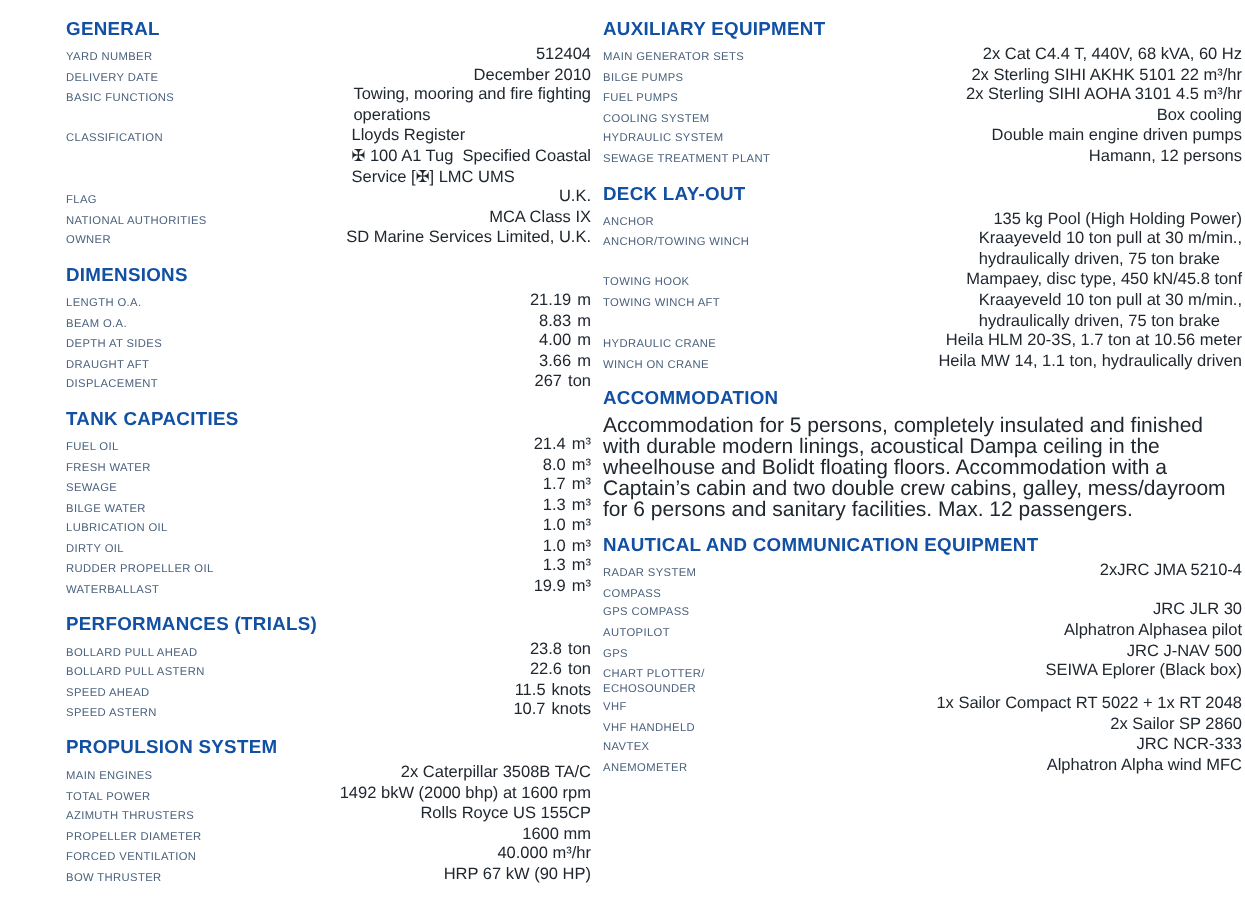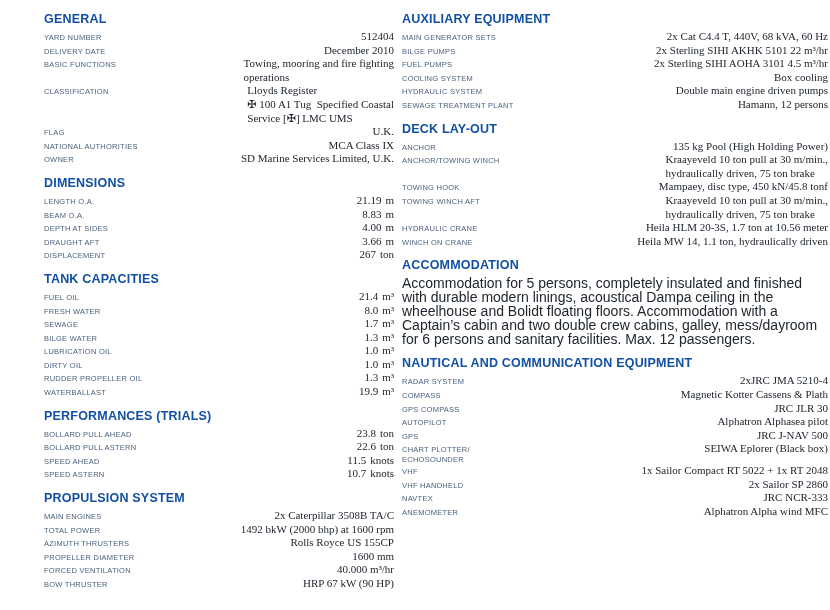--- a/index.html
+++ b/index.html
@@ -34,21 +34,20 @@
     white-space: pre-line;
     text-transform: uppercase;
   }
   .col-left  .lbl { width: 138px; }
   .col-right .lbl { width: 133px; }
   .val {
     font-size: 11px;
     color: var(--value, #20272F);
     line-height: 13.6px;
     white-space: pre-line;
-    font-family: Liberation Serif, serif;
   }
   .num { display: inline-block; min-width: 40px; text-align: right; }
   .unit { padding-left: 4px; }
   .para {
     margin: 0;
     font-size: 14px;
     color: var(--value, #20272F);
     line-height: 14px;
   }
 </style>
@@ -258,21 +257,20 @@
         <p class="para">Accommodation for 5 persons, completely insulated and finished with durable modern linings, acoustical Dampa ceiling in the wheelhouse and Bolidt floating floors. Accommodation with a Captain’s cabin and two double crew cabins, galley, mess/dayroom for 6 persons and sanitary facilities. Max. 12 passengers.</p>
       </section>
       <section class="section">
         <h2 class="heading">NAUTICAL AND COMMUNICATION EQUIPMENT</h2>
         <div class="row">
           <div class="lbl">RADAR SYSTEM</div>
           <div class="val">2xJRC JMA 5210-4</div>
         </div>
         <div class="row">
           <div class="lbl">COMPASS</div>
-          <div class="val">Magnetic Kotter Cassens &amp; Plath</div>
         </div>
         <div class="row">
           <div class="lbl">GPS COMPASS</div>
           <div class="val">JRC JLR 30</div>
         </div>
         <div class="row">
           <div class="lbl">AUTOPILOT</div>
           <div class="val">Alphatron Alphasea pilot</div>
         </div>
         <div class="row">

